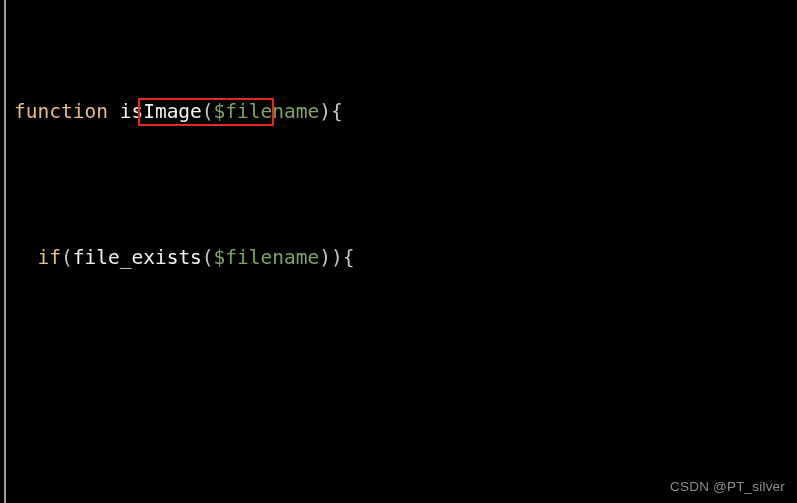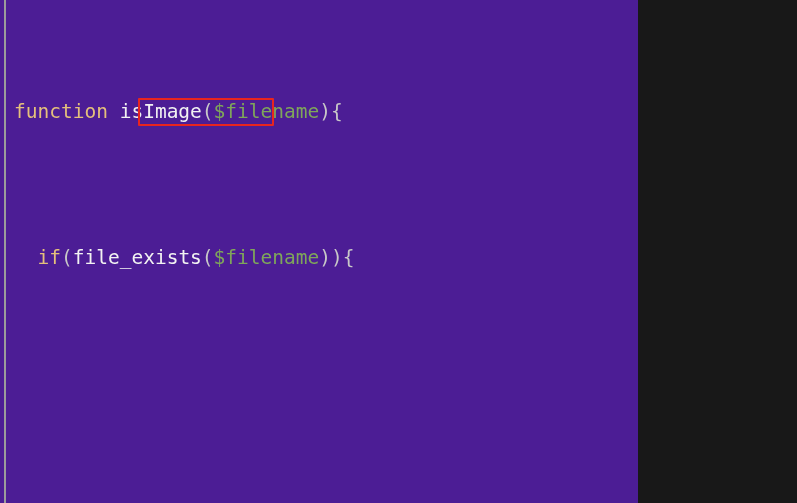--- a/index.html
+++ b/index.html
@@ -2,23 +2,23 @@
 <html><head>
 <meta charset="utf-8">
 <style>
   html, body {
     margin: 0;
     padding: 0;
     background: #181818;
   }
   #screenshot {
     position: relative;
-    width: 638px;
+    width: 797px;
     height: 503px;
-    background: #4c1d95;
+    background: #000000;
     overflow: hidden;
     font-family: "DejaVu Sans Mono", "Liberation Mono", monospace;
     text-decoration: underline;
   }
   #left-rule {
     position: absolute;
     left: 4px;
     top: 0;
     width: 2px;
     height: 503px;
@@ -106,14 +106,15 @@
     
 
     
 
     
 
   </div>
 
   <div id="highlight-box"></div>
 
+  <div id="watermark">CSDN @PT_silver</div>
 
 </div>
 
 </body></html>

